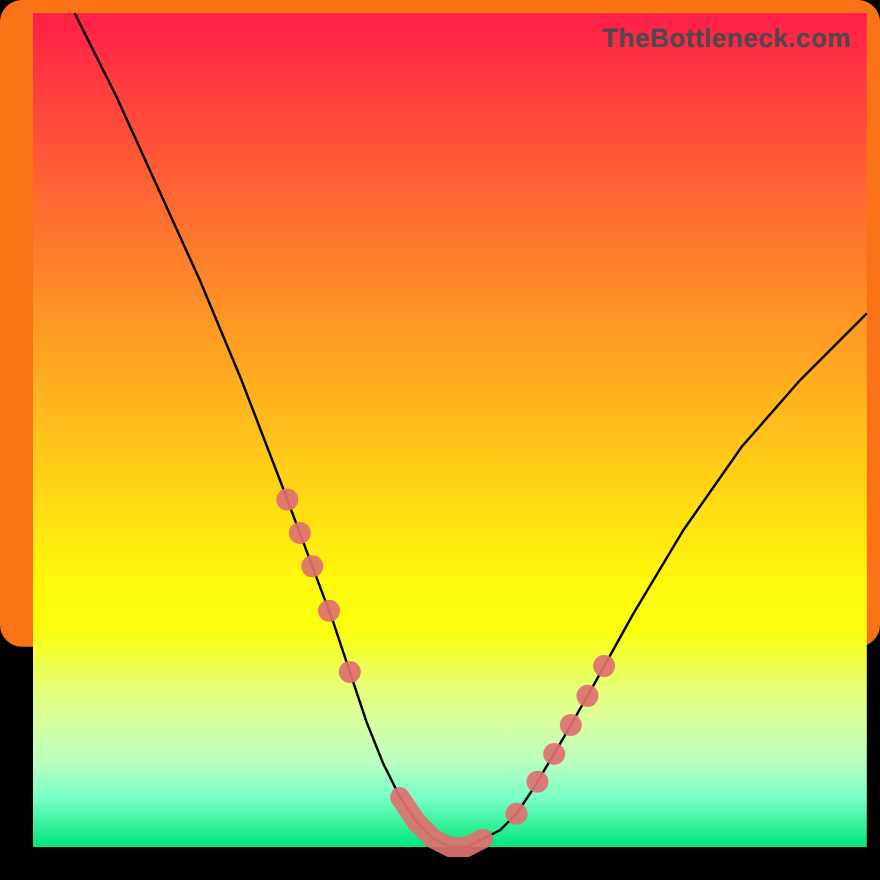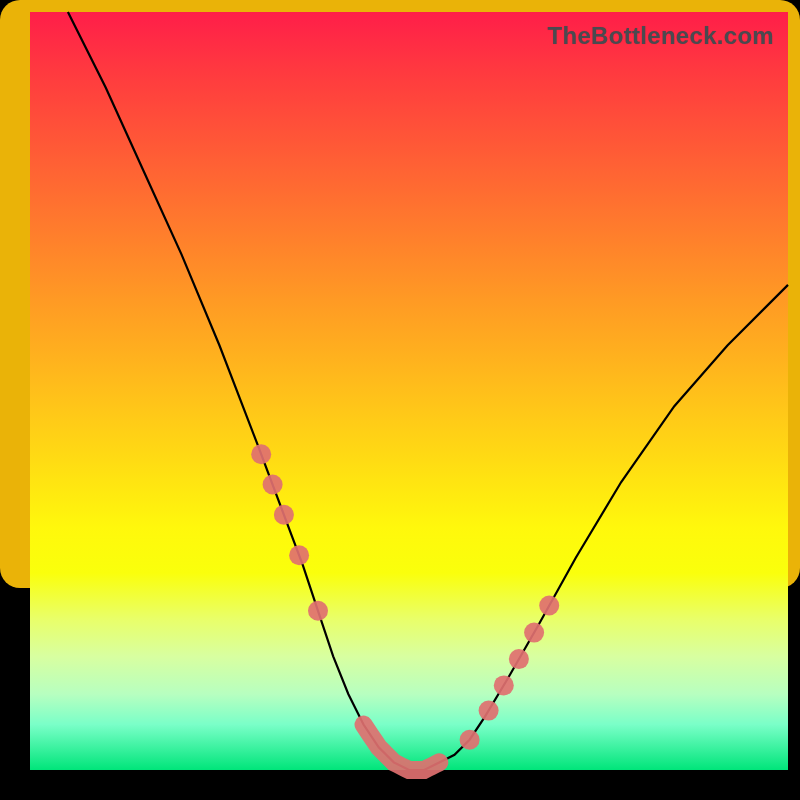--- a/index.html
+++ b/index.html
@@ -8,21 +8,21 @@
     width: 800px;
     height: 800px;
     overflow: hidden;
     background: #000;
     font-family: Arial, Helvetica, sans-serif;
   }
   .frame {
     position: relative;
     width: 800px;
     height: 588px;
-    background: #eab308;
+    background: #f97316;
     border-radius: 20px;
   }
   .plot {
     position: absolute;
     left: 30px;
     top: 12px;
     width: 758px;
     height: 758px;
     background: linear-gradient(to bottom,
       #ff1e49 0%,

